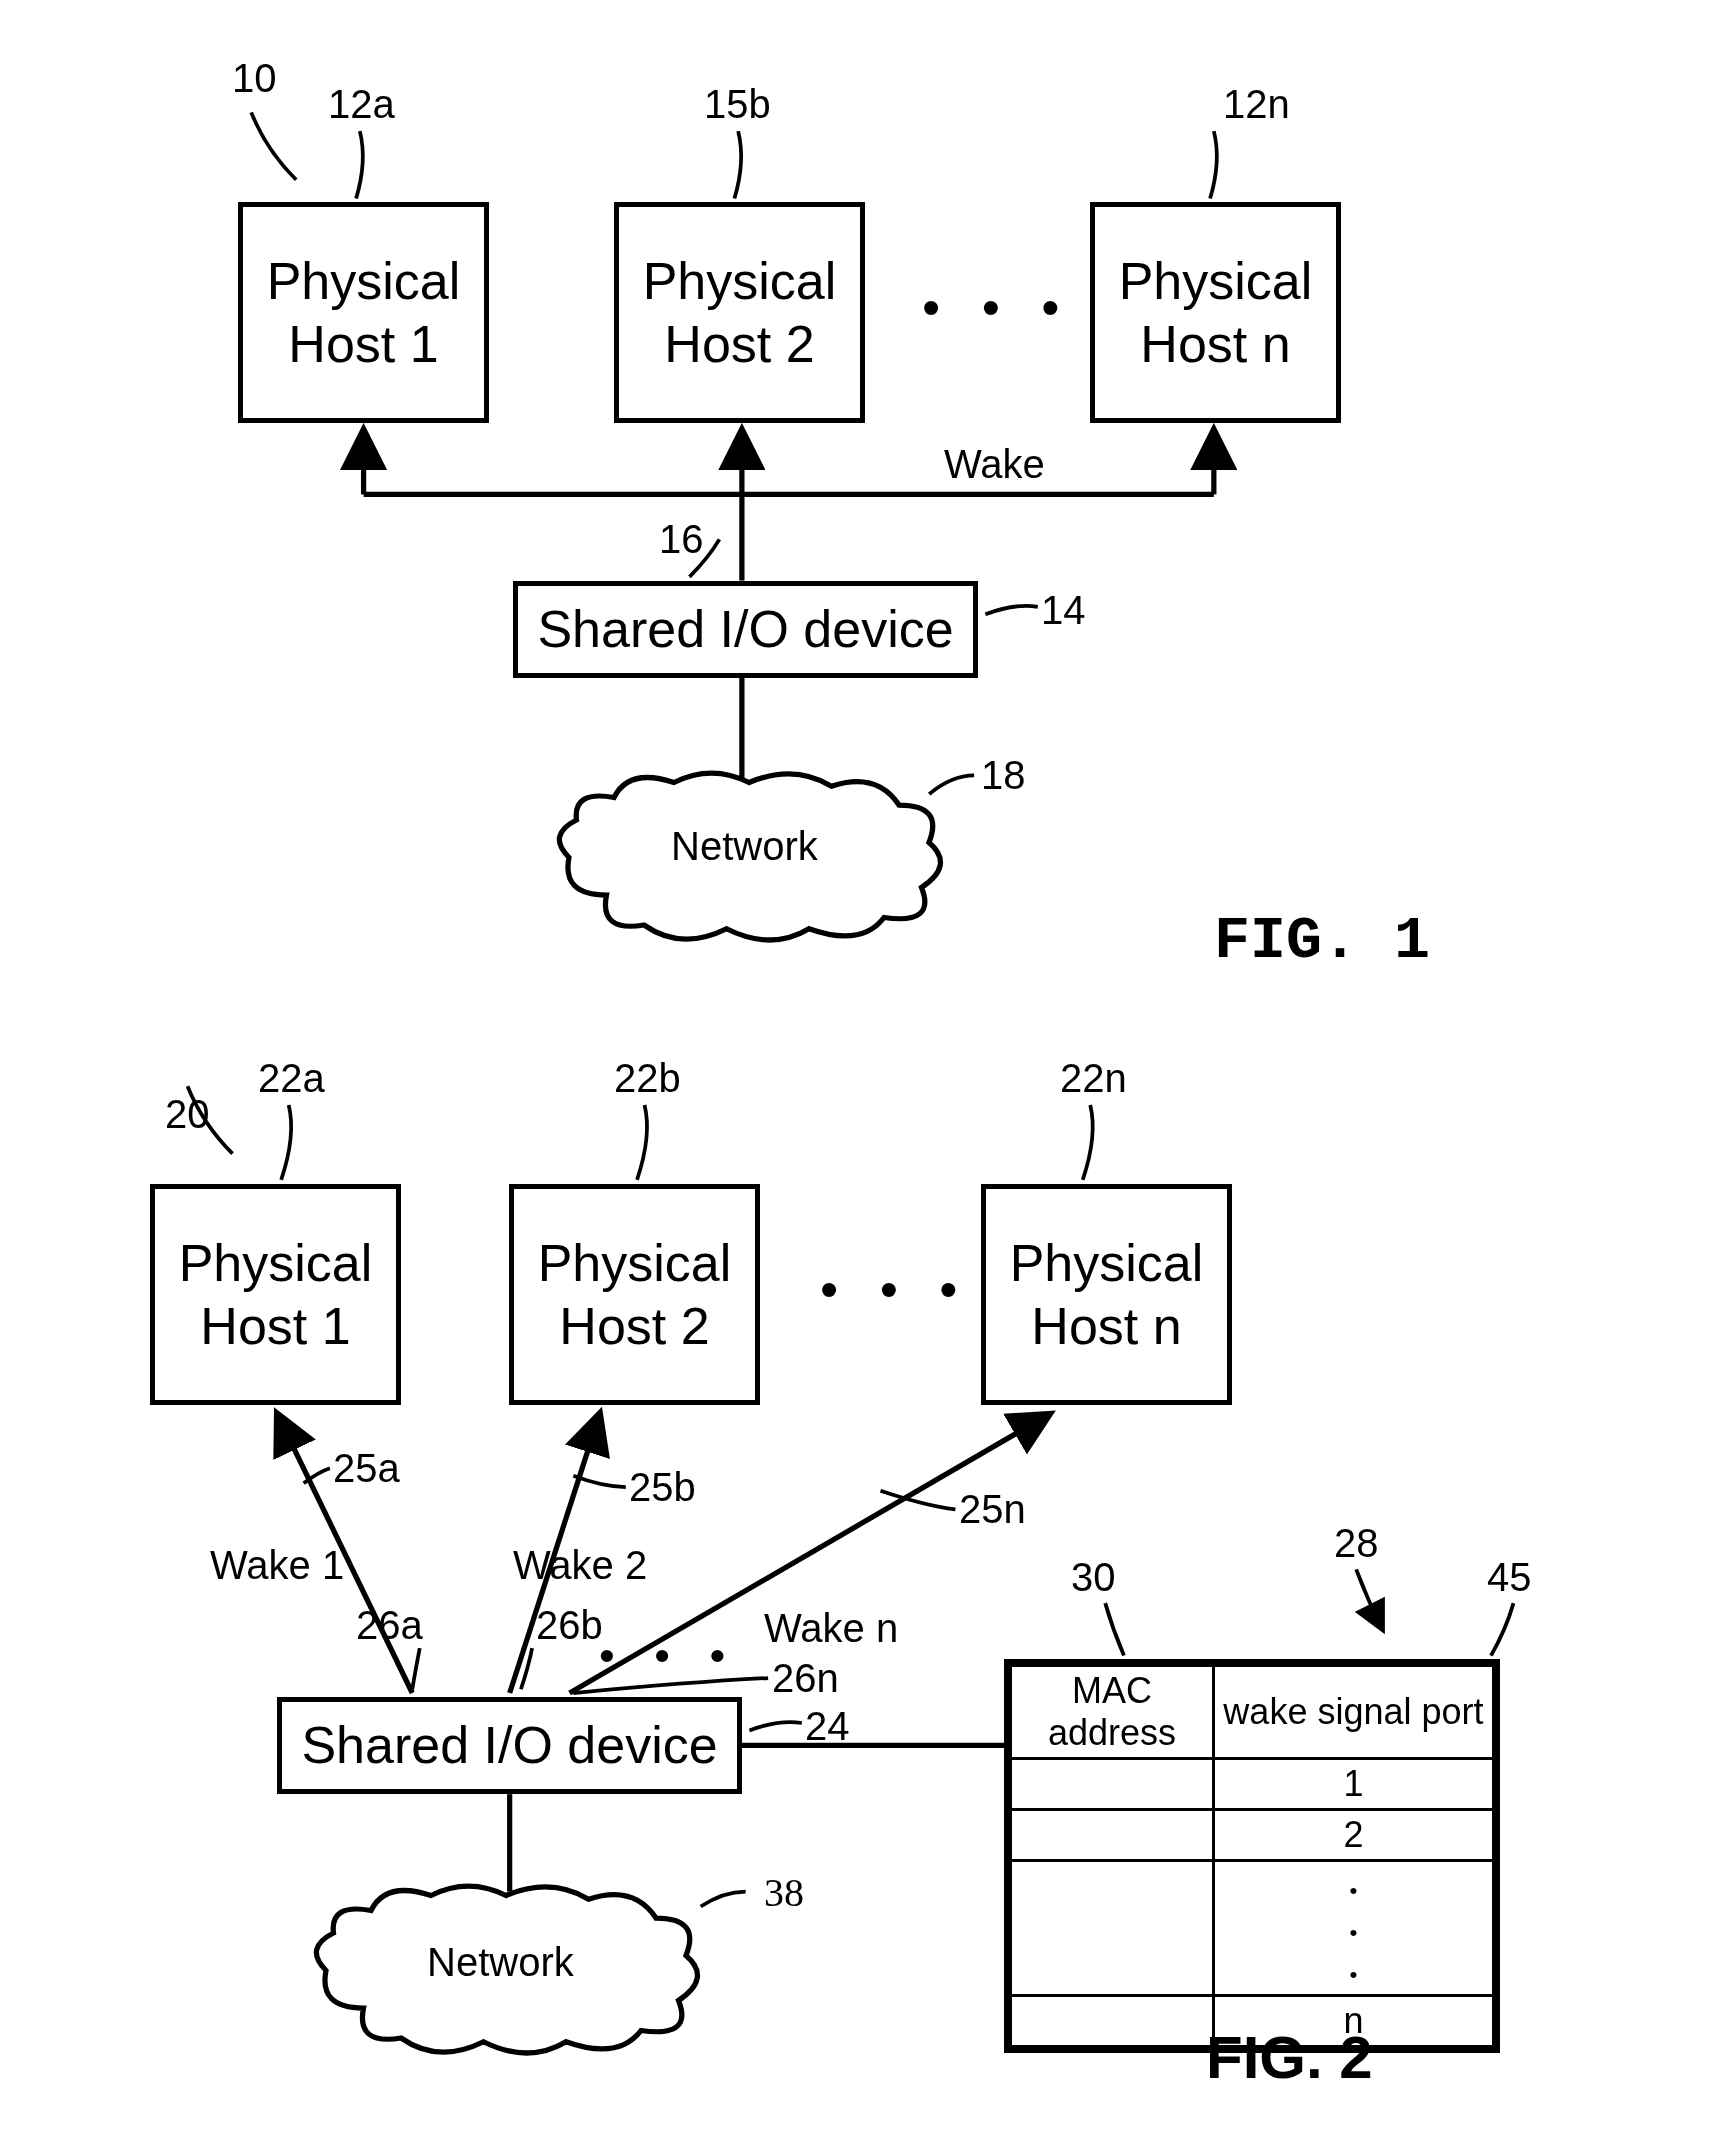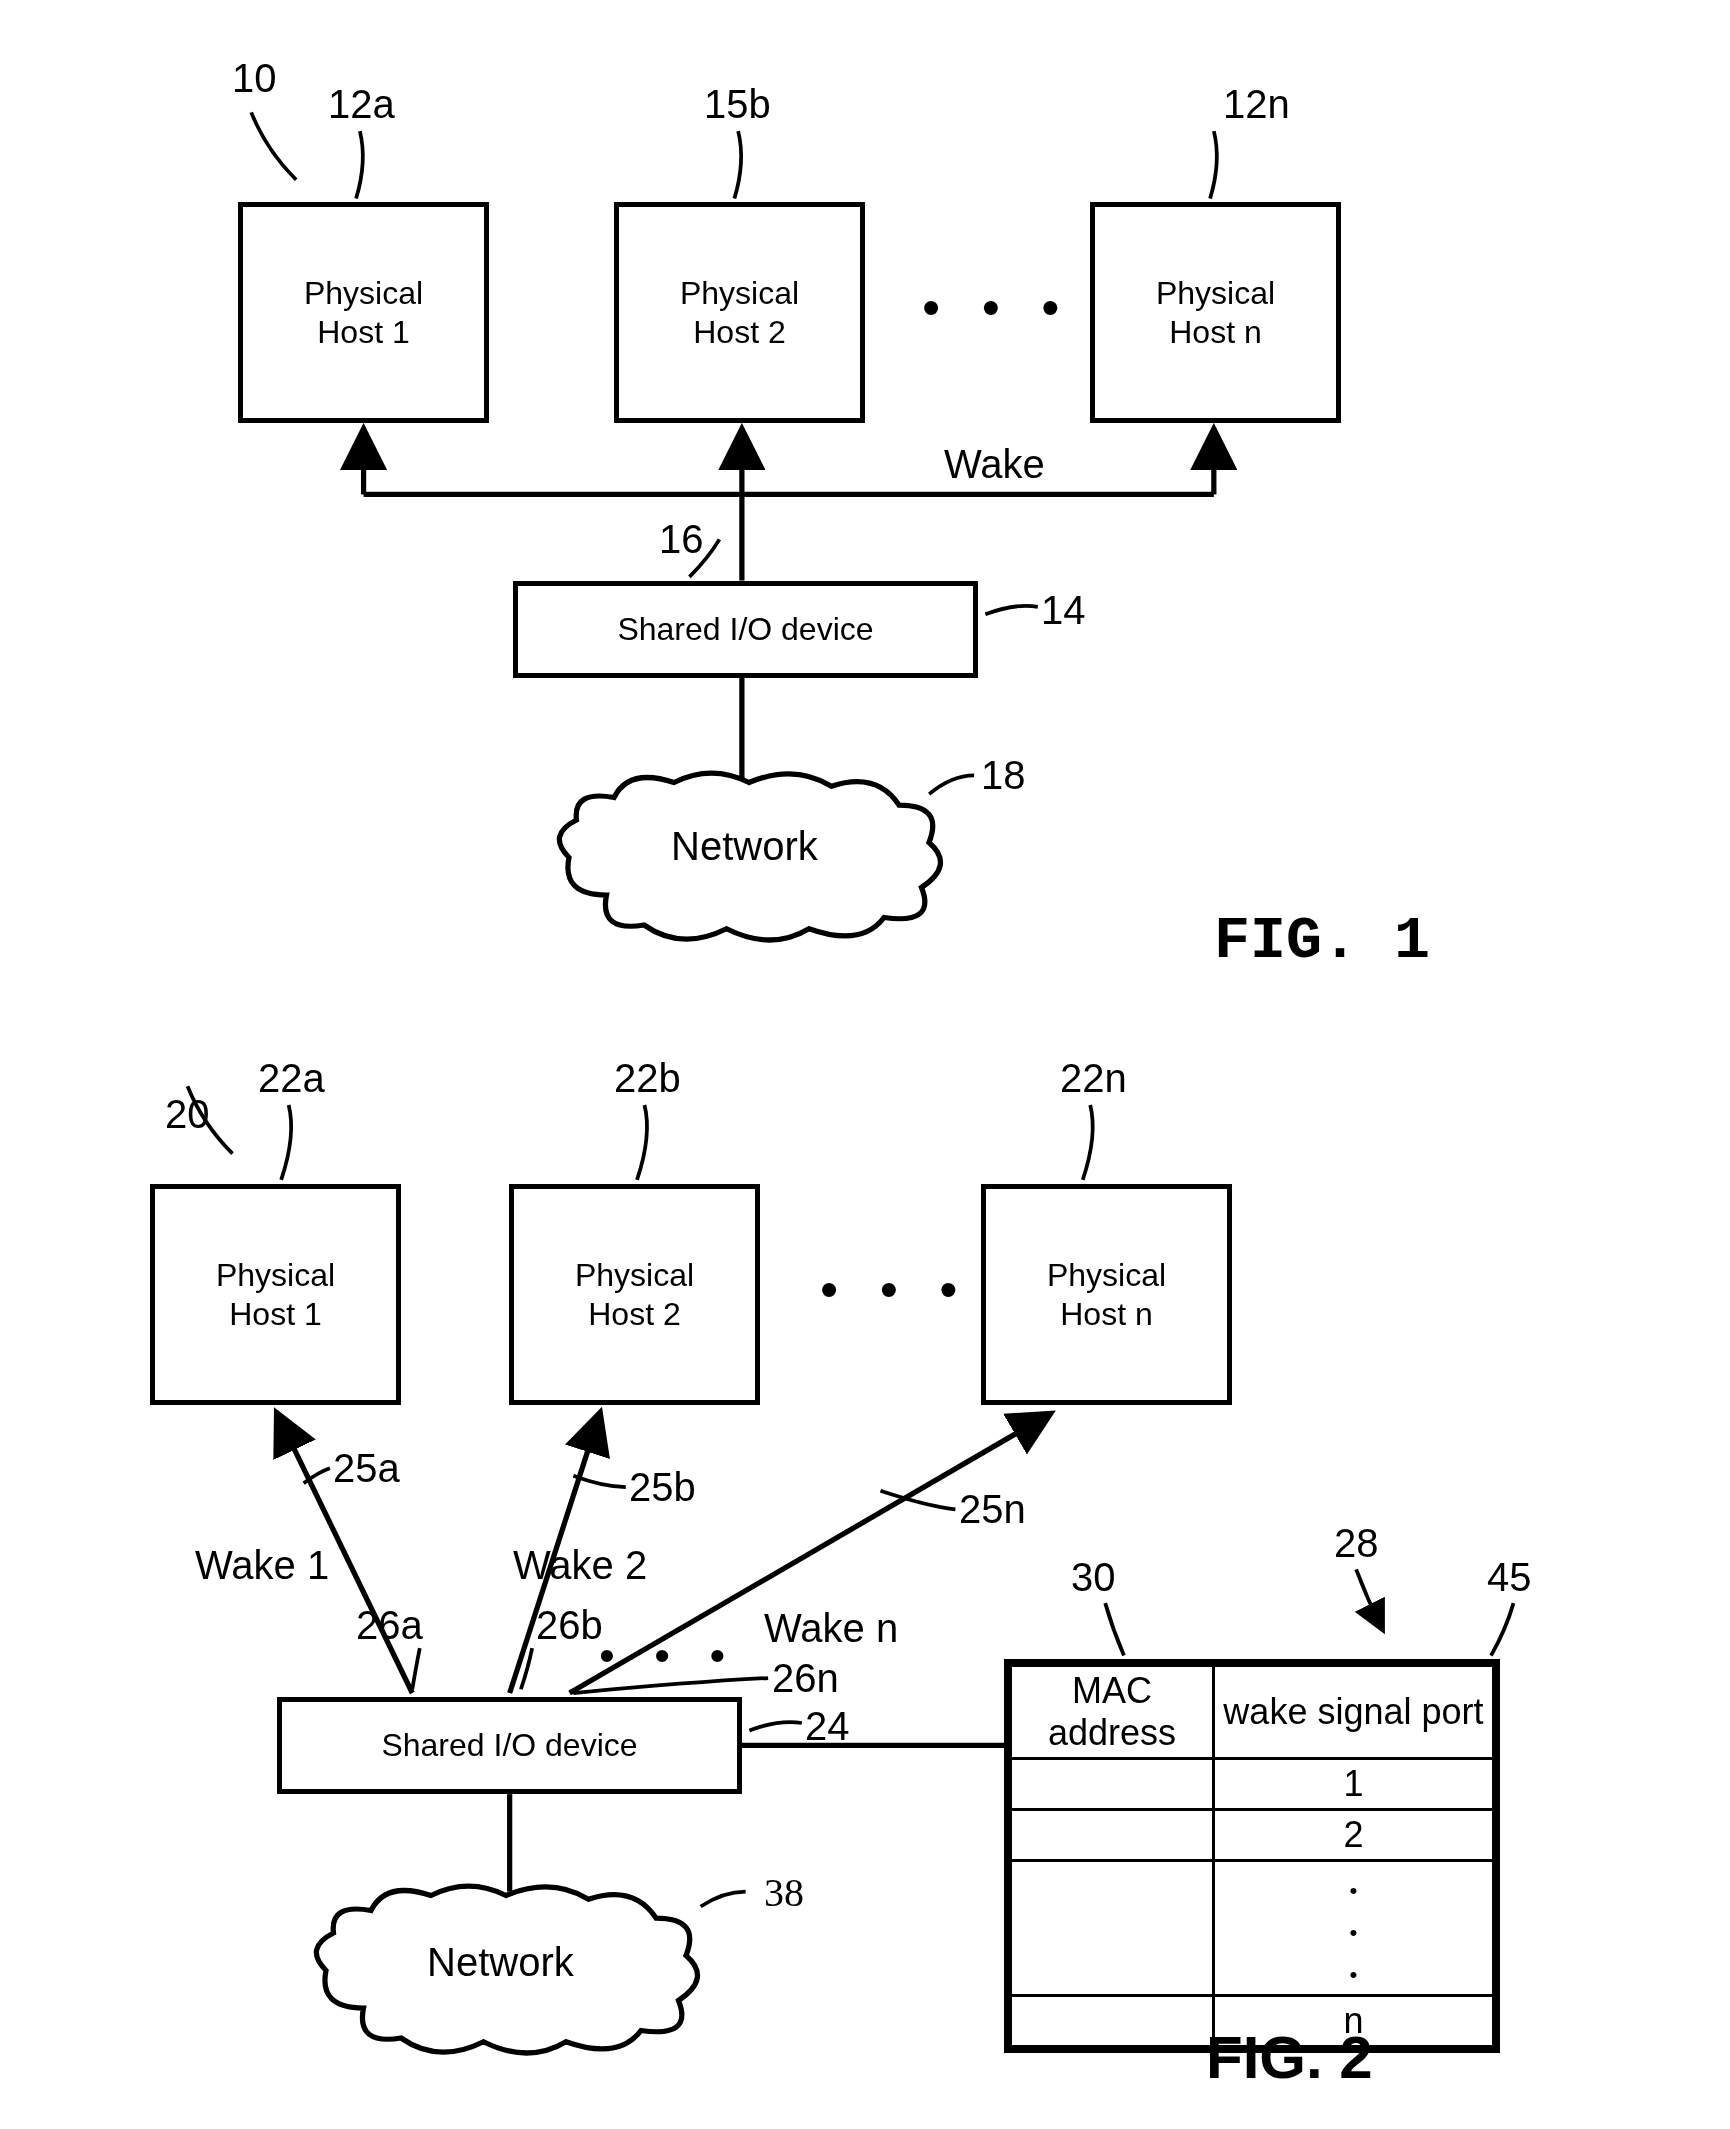--- a/index.html
+++ b/index.html
@@ -18,21 +18,21 @@
     white-space: nowrap;
   }
   .box {
     position: absolute;
     border: 5.2px solid #000;
     background: #fff;
     display: flex;
     align-items: center;
     justify-content: center;
     text-align: center;
-    font-size: 32px;
+    font-size: 52px;
     line-height: 1.2;
   }
   .fig-label {
     position: absolute;
     font-size: 60px;
     font-weight: bold;
   }
   .cloud {
     position: absolute;
   }
@@ -125,21 +125,21 @@
 
 <div class="box" style="left:981px; top:1184px; width:251px; height:221px;">
   <span>Physical<br>Host n</span>
 </div>
 <div class="label" style="left:1060px; top:1056px;">22n</div>
 
 <div class="label" style="left:333px; top:1446px;">25a</div>
 <div class="label" style="left:629px; top:1465px;">25b</div>
 <div class="label" style="left:959px; top:1487px;">25n</div>
 
-<div class="label" style="left:195px; top:1543px;">Wake 1</div>
+<div class="label" style="left:210px; top:1543px;">Wake 1</div>
 <div class="label" style="left:513px; top:1543px;">Wake 2</div>
 <div class="label" style="left:764px; top:1606px;">Wake n</div>
 
 <div class="label" style="left:356px; top:1603px;">26a</div>
 <div class="label" style="left:536px; top:1603px;">26b</div>
 <div class="label" style="left:772px; top:1656px;">26n</div>
 
 <div class="dots" style="left:599px; top:1630px; font-size:45px;">• • •</div>
 
 <div class="box" style="left:277px; top:1697px; width:465px; height:97px;">

